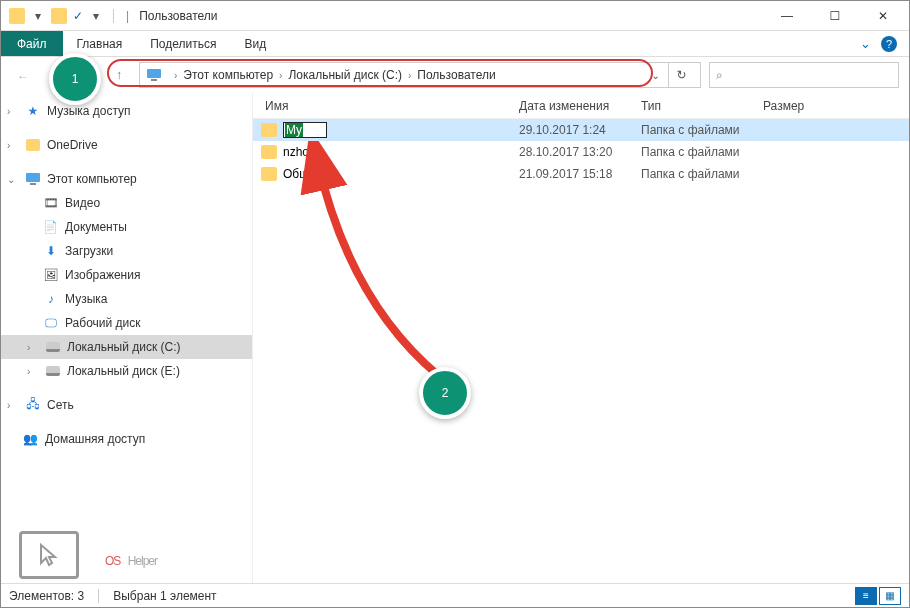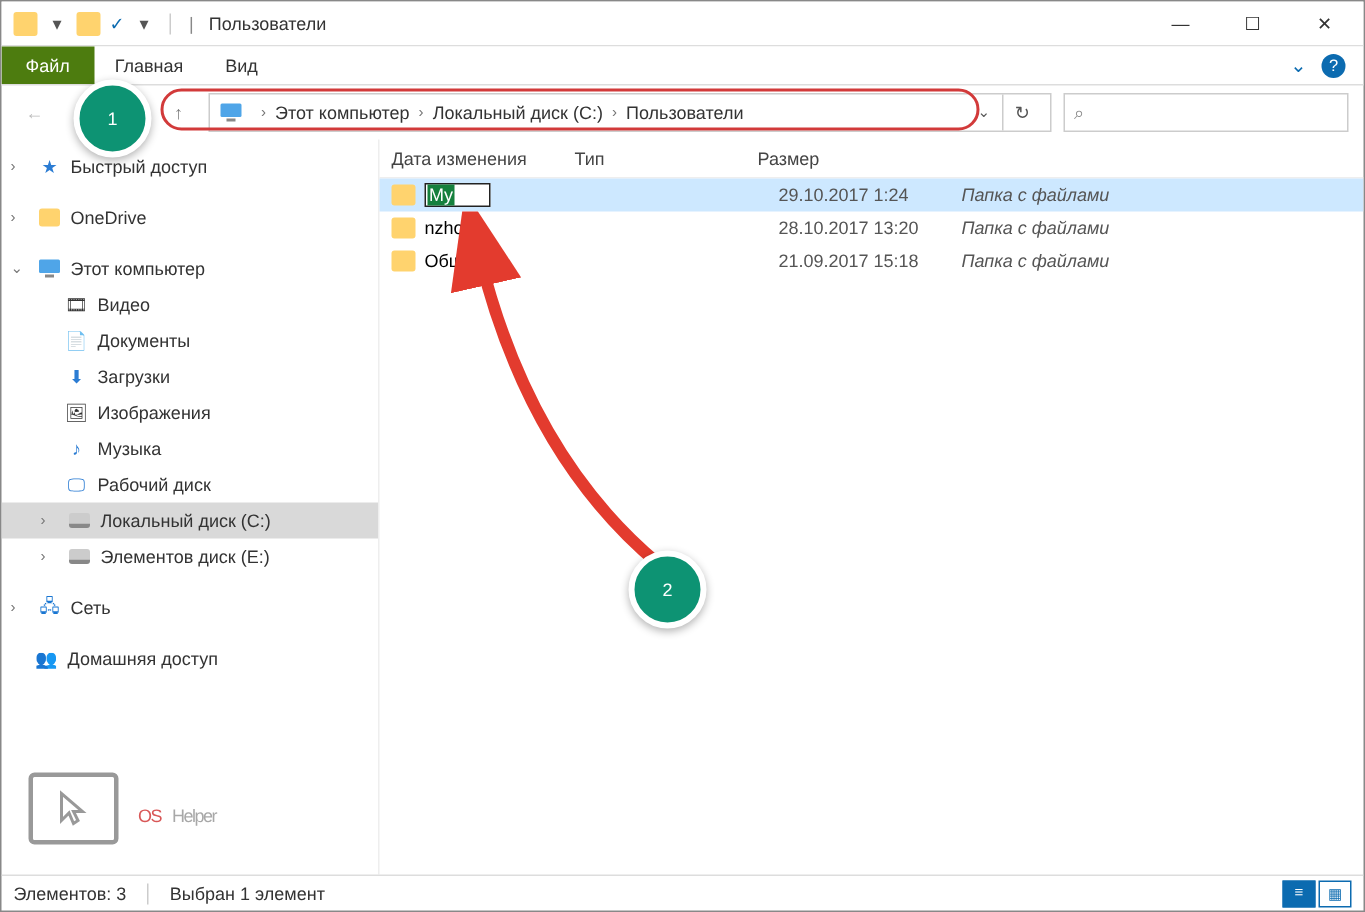--- a/index.html
+++ b/index.html
@@ -9,21 +9,21 @@
     .titlebar-icons { display: flex; align-items: center; gap: 6px; padding-left: 4px; }
     .title-folder-icon { width: 16px; height: 16px; background: #ffd36e; border-radius: 2px; }
     .title-down { width: 14px; text-align: center; color: #555; }
     .title-divider { width: 1px; height: 14px; background: #ccc; margin: 0 4px; }
     .title-sep { color: #888; margin: 0 2px; }
     .titlebar-title { margin-left: 8px; color: #333; }
     .titlebar-controls { margin-left: auto; display: flex; gap: 24px; padding: 0 10px; color: #333; font-size: 14px; }
     .titlebar-controls span { width: 24px; text-align: center; cursor: pointer; }
 
     .ribbon-tabs { height: 26px; background: #fff; display: flex; align-items: stretch; border-bottom: 1px solid #ddd; position: relative; }
-    .tab-file { background: #4d7c0f; color: #fff; padding: 0 16px; display: flex; align-items: center; font-size: 12px; }
+    .tab-file { background: #0f766e; color: #fff; padding: 0 16px; display: flex; align-items: center; font-size: 12px; }
     .tab { padding: 0 14px; display: flex; align-items: center; color: #333; }
     .ribbon-right { margin-left: auto; display: flex; align-items: center; gap: 10px; padding: 0 12px; color: #0c6bb0; }
     .chevron-help { font-size: 13px; }
 
     .navbar { height: 36px; display: flex; align-items: center; padding: 0 10px; gap: 8px; }
     .nav-btn { width: 24px; height: 24px; display: flex; align-items: center; justify-content: center; color: #777; border-radius: 2px; }
     .nav-btn.disabled { color: #bbb; }
     .breadcrumb-bar { flex: 1; height: 26px; border: 1px solid #ccc; display: flex; align-items: center; padding: 0 6px; position: relative; }
     .breadcrumb-bar .pc-icon { width: 16px; height: 14px; margin-right: 6px; }
     .crumb { color: #333; }
@@ -54,39 +54,39 @@
     .columns { height: 26px; display: flex; align-items: center; border-bottom: 1px solid #eee; color: #444; padding-left: 8px; }
     .col-name { width: 258px; padding-left: 4px; }
     .col-date { width: 122px; }
     .col-type { width: 122px; }
     .col-size { width: 80px; }
     .rows { flex: 1; position: relative; }
     .row { height: 22px; display: flex; align-items: center; padding-left: 8px; }
     .row.selected { background: #cde8ff; }
     .row .cell-name { width: 258px; display: flex; align-items: center; gap: 6px; }
     .row .cell-date { width: 122px; color: #555; }
-    .row .cell-type { width: 122px; color: #555; font-style: italic; }
+    .row .cell-type { width: 122px; color: #555; }
     .folder-icon { width: 16px; height: 14px; background: #ffd36e; border-radius: 2px; }
     .rename-box { border: 1px solid #222; background: #fff; padding: 0 1px; display: inline-block; min-width: 44px; }
     .rename-box .sel { background: #15803d; color: #fff; padding: 0 1px; }
 
     .statusbar { position: absolute; bottom: 0; left: 0; right: 0; height: 24px; border-top: 1px solid #ddd; display: flex; align-items: center; padding: 0 8px; color: #333; gap: 14px; }
     .statusbar .sep { width: 1px; height: 14px; background: #ccc; }
     .view-toggles { margin-left: auto; display: flex; gap: 2px; }
     .view-btn { width: 22px; height: 18px; border: 1px solid #0c6bb0; display: flex; align-items: center; justify-content: center; color: #0c6bb0; font-size: 10px; }
     .view-btn.active { background: #0c6bb0; color: #fff; }
 
     
     .annotation-circle { position: absolute; width: 52px; height: 52px; border-radius: 50%; background: #0d9373; border: 4px solid #fff; box-shadow: 0 2px 6px rgba(0,0,0,0.3); color: #fff; font-size: 28px; display: flex; align-items: center; justify-content: center; font-weight: 400; z-index: 100; }
     .anno-1 { top: 52px; left: 48px; }
     .anno-2 { top: 366px; left: 418px; }
     .breadcrumb-highlight { position: absolute; border: 2px solid #d23a3a; border-radius: 14px; top: 58px; left: 106px; width: 546px; height: 28px; pointer-events: none; z-index: 50; }
     .arrow-svg { position: absolute; top: 140px; left: 288px; width: 180px; height: 250px; z-index: 60; pointer-events: none; }
 
-    .watermark { position: absolute; left: 18px; bottom: 44px; display: flex; align-items: center; gap: 13px; opacity: 0.85; }
+    .watermark { position: absolute; left: 18px; bottom: 28px; display: flex; align-items: center; gap: 26px; opacity: 0.85; }
     .watermark .wm-box { width: 60px; height: 48px; border: 3px solid #888; border-radius: 4px; display: flex; align-items: center; justify-content: center; }
     .watermark .wm-text { font-size: 30px; font-weight: 300; color: #999; letter-spacing: -1px; }
     .watermark .wm-os { color: #d23a3a; font-weight: 400; }
   </style>
 </head>
 <body>
 
 <div class="titlebar">
   <div class="titlebar-icons">
     <span class="title-folder-icon"></span>
@@ -101,20 +101,21 @@
   <div class="titlebar-controls">
     <span>—</span>
     <span>☐</span>
     <span>✕</span>
   </div>
 </div>
 
 <div class="ribbon-tabs">
   <div class="tab-file">Файл</div>
   <div class="tab">Главная</div>
+  <div class="tab">Поделиться</div>
   <div class="tab">Вид</div>
   <div class="ribbon-right">
     <span class="chevron-help">⌄</span>
     <span style="width:16px;height:16px;border-radius:50%;background:#0c6bb0;color:#fff;display:inline-flex;align-items:center;justify-content:center;font-size:11px">?</span>
   </div>
 </div>
 
 <div class="navbar">
   <div class="nav-btn disabled">←</div>
   <div class="nav-btn disabled">→</div>
@@ -139,21 +140,21 @@
   <div class="search-box">
     <span style="color:#888">⌕</span>
   </div>
 </div>
 
 <div class="body-area">
   <div class="sidebar">
     <div class="side-item">
         <span class="exp">›</span>
         <span class="side-icon icon-star">★</span>
-        <span>Быстрый доступ</span>
+        <span>Музыка доступ</span>
       </div>
     <div class="side-gap"></div>
     <div class="side-item">
         <span class="exp">›</span>
         <span class="side-icon">
           <span class="icon-cloud"></span>
         </span>
         <span>OneDrive</span>
       </div>
     <div class="side-gap"></div>
@@ -196,37 +197,38 @@
         <span class="side-icon">
           <span class="icon-disk"></span>
         </span>
         <span>Локальный диск (C:)</span>
       </div>
     <div class="side-item indent1">
         <span class="exp">›</span>
         <span class="side-icon">
           <span class="icon-disk"></span>
         </span>
-        <span>Элементов диск (E:)</span>
+        <span>Локальный диск (E:)</span>
       </div>
     <div class="side-gap"></div>
     <div class="side-item">
         <span class="exp">›</span>
         <span class="side-icon icon-net">🖧</span>
         <span>Сеть</span>
       </div>
     <div class="side-gap"></div>
     <div class="side-item">
         <span class="side-icon icon-home">👥</span>
         <span>Домашняя доступ</span>
       </div>
   </div>
 
   <div class="content">
     <div class="columns">
+      <div class="col-name">Имя</div>
       <div class="col-date">Дата изменения</div>
       <div class="col-type">Тип</div>
       <div class="col-size">Размер</div>
     </div>
     <div class="rows">
       <div class="row selected">
         <div class="cell-name">
             <span class="folder-icon"></span>
             <span class="rename-box"><span class="sel">My</span></span>
           </div>

